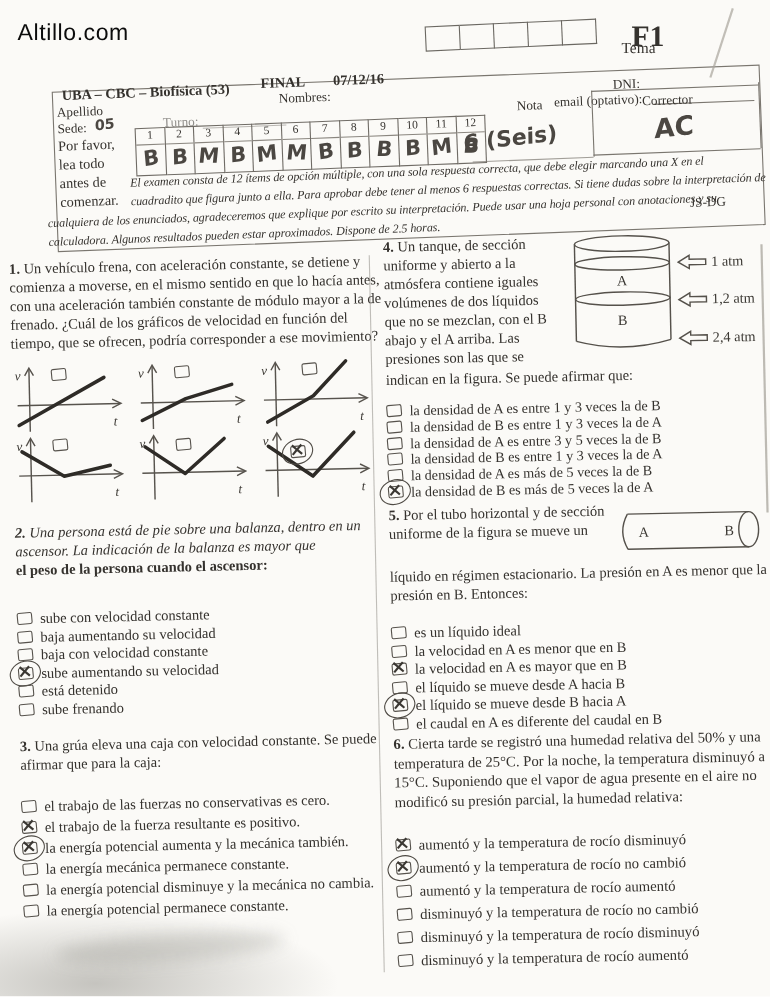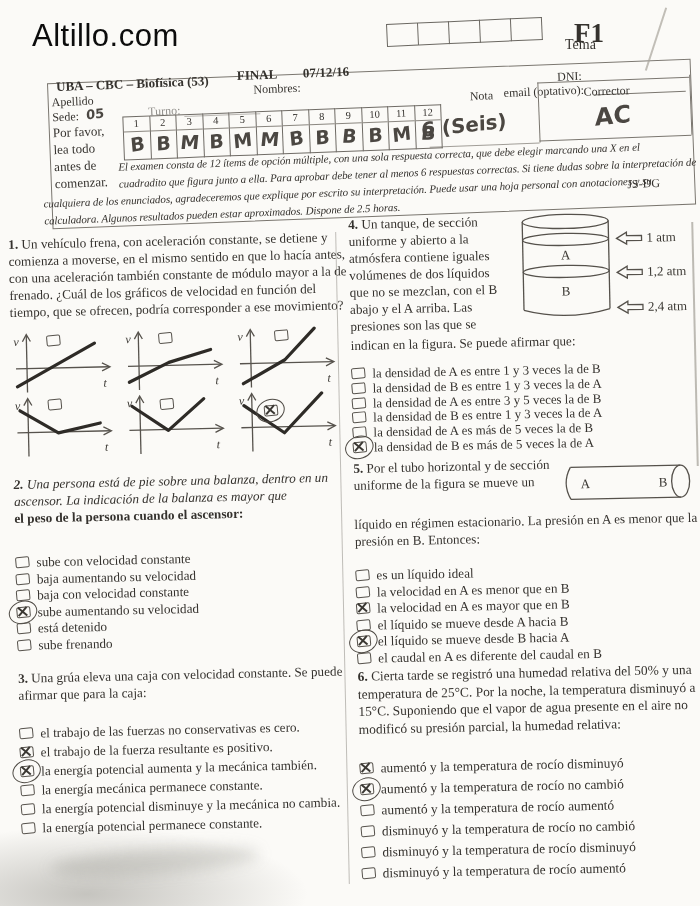--- a/index.html
+++ b/index.html
@@ -2,22 +2,22 @@
 <html><head>
 <meta charset="utf-8">
 <style>
   html,body{margin:0;padding:0;}
   .page{position:relative;width:700px;height:906px;background:#fbfaf7;overflow:hidden;
         font-family:"Liberation Serif",serif;color:#35322e;}
   .abs{position:absolute;}
   .nw{white-space:nowrap;}
 
   
-  .watermark{left:16px;top:18px;font-family:"Liberation Sans",sans-serif;font-size:31px;
-             color:#0c0c0c;letter-spacing:.5px;margin-left:16px;}
+  .watermark{left:16px;top:18px;font-family:"Liberation Sans",sans-serif;font-size:21px;
+             color:#0c0c0c;letter-spacing:.5px;}
 
   
   .temabox-row{left:386px;top:24px;display:flex;transform:rotate(-2.6deg);transform-origin:0 0;}
   .temacell{width:30px;height:21px;border:1px solid #6b6862;border-left:none;background:transparent;}
   .temacell:first-child{border-left:1px solid #6b6862;}
   .tema-label{left:565px;top:37px;font-size:14px;}
   .tema-value{left:574px;top:18px;font-size:27px;font-weight:700;}
 
   
   .hdr{left:30px;top:58px;width:666px;height:176px;transform:rotate(-2.2deg);transform-origin:0 0;}

